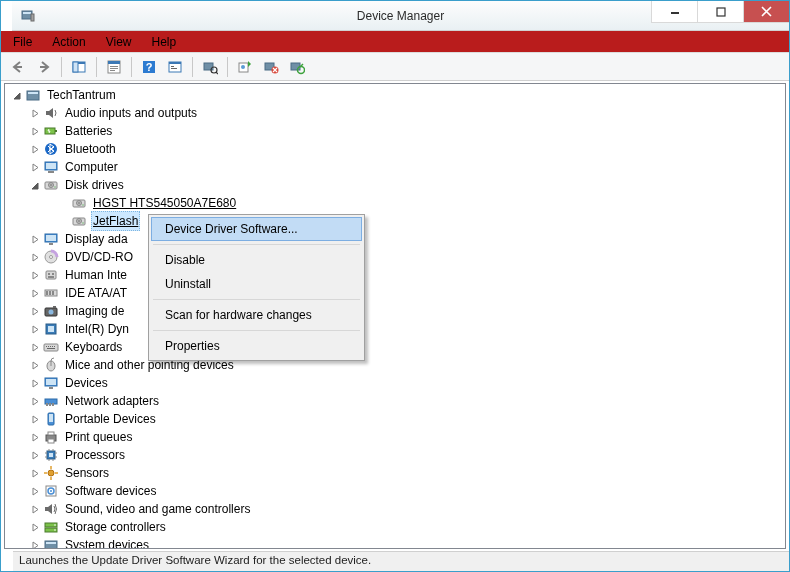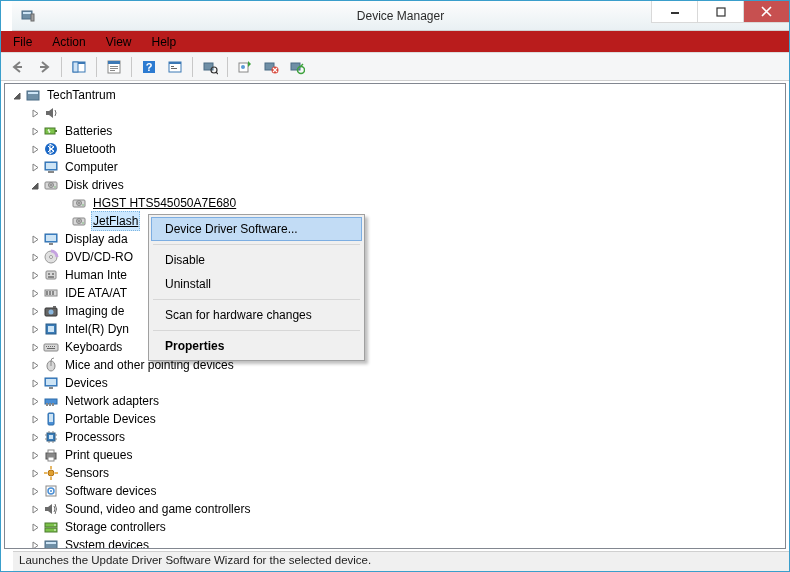--- a/index.html
+++ b/index.html
@@ -156,21 +156,21 @@
   }
   .cm-item {
     padding: 5px 14px;
     cursor: default;
   }
   .cm-item.hl {
     background: #c2dcf5;
     border: 1px solid #7daee2;
     padding: 4px 13px;
   }
-  .cm-item.bold { font-weight: bold; }
+  .cm-item.bold { font-weight: normal; }
   .cm-sep {
     height: 1px;
     background: #d7d7d7;
     margin: 3px 2px;
   }
 </style>
 </head>
 <body>
 
 <div class="titlebar">
@@ -307,20 +307,21 @@
           <svg viewBox="0 0 9 9">
             <path d="M2 1 L7 4.5 L2 8 Z" fill="#fff" stroke="#808080"></path>
           </svg>
         </span>
         <span class="nodeicon">
           <svg width="16" height="16">
             <path d="M3 6 L6 6 L10 3 L10 13 L6 10 L3 10 Z" fill="#6b6b6b"></path>
             <path d="M12 5 Q14 8 12 11" fill="none" stroke="#6b6b6b"></path>
           </svg>
         </span>
+        <span class="label">Audio inputs and outputs</span>
       </div>
       <div class="row ind1">
         <span class="exp">
           <svg viewBox="0 0 9 9">
             <path d="M2 1 L7 4.5 L2 8 Z" fill="#fff" stroke="#808080"></path>
           </svg>
         </span>
         <span class="nodeicon">
           <svg width="16" height="16">
             <rect x="2" y="5" width="10" height="6" fill="#7cc34a" stroke="#4a7a2c"></rect>
@@ -561,20 +562,35 @@
             <path d="M2 1 L7 4.5 L2 8 Z" fill="#fff" stroke="#808080"></path>
           </svg>
         </span>
         <span class="nodeicon">
           <svg width="16" height="16">
             <rect x="5" y="2" width="6" height="12" rx="1" fill="#4a8fd6" stroke="#2b6aa8"></rect>
             <rect x="6" y="3" width="4" height="8" fill="#cde4f5"></rect>
           </svg>
         </span>
         <span class="label">Portable Devices</span>
+      </div>
+      <div class="row ind1">
+        <span class="exp">
+          <svg viewBox="0 0 9 9">
+            <path d="M2 1 L7 4.5 L2 8 Z" fill="#fff" stroke="#808080"></path>
+          </svg>
+        </span>
+        <span class="nodeicon">
+          <svg width="16" height="16">
+            <rect x="3" y="6" width="10" height="6" fill="#888" stroke="#555"></rect>
+            <rect x="5" y="3" width="6" height="3" fill="#fff" stroke="#888"></rect>
+            <rect x="5" y="10" width="6" height="4" fill="#fff" stroke="#888"></rect>
+          </svg>
+        </span>
+        <span class="label">Print queues</span>
       </div>
       <div class="row ind1">
         <span class="exp">
           <svg viewBox="0 0 9 9">
             <path d="M2 1 L7 4.5 L2 8 Z" fill="#fff" stroke="#808080"></path>
           </svg>
         </span>
         <span class="nodeicon">
           <svg width="16" height="16">
             <rect x="4" y="4" width="8" height="8" fill="#3a7cb8" stroke="#2a5c88"></rect>
@@ -583,35 +599,20 @@
             <line x1="2" y1="10" x2="4" y2="10" stroke="#888"></line>
             <line x1="12" y1="6" x2="14" y2="6" stroke="#888"></line>
             <line x1="12" y1="10" x2="14" y2="10" stroke="#888"></line>
             <line x1="6" y1="2" x2="6" y2="4" stroke="#888"></line>
             <line x1="10" y1="2" x2="10" y2="4" stroke="#888"></line>
             <line x1="6" y1="12" x2="6" y2="14" stroke="#888"></line>
             <line x1="10" y1="12" x2="10" y2="14" stroke="#888"></line>
           </svg>
         </span>
         <span class="label">Processors</span>
-      </div>
-      <div class="row ind1">
-        <span class="exp">
-          <svg viewBox="0 0 9 9">
-            <path d="M2 1 L7 4.5 L2 8 Z" fill="#fff" stroke="#808080"></path>
-          </svg>
-        </span>
-        <span class="nodeicon">
-          <svg width="16" height="16">
-            <rect x="3" y="6" width="10" height="6" fill="#888" stroke="#555"></rect>
-            <rect x="5" y="3" width="6" height="3" fill="#fff" stroke="#888"></rect>
-            <rect x="5" y="10" width="6" height="4" fill="#fff" stroke="#888"></rect>
-          </svg>
-        </span>
-        <span class="label">Print queues</span>
       </div>
       <div class="row ind1">
         <span class="exp">
           <svg viewBox="0 0 9 9">
             <path d="M2 1 L7 4.5 L2 8 Z" fill="#fff" stroke="#808080"></path>
           </svg>
         </span>
         <span class="nodeicon">
           <svg width="16" height="16">
             <circle cx="8" cy="8" r="3" fill="#e0a030" stroke="#b07010"></circle>

